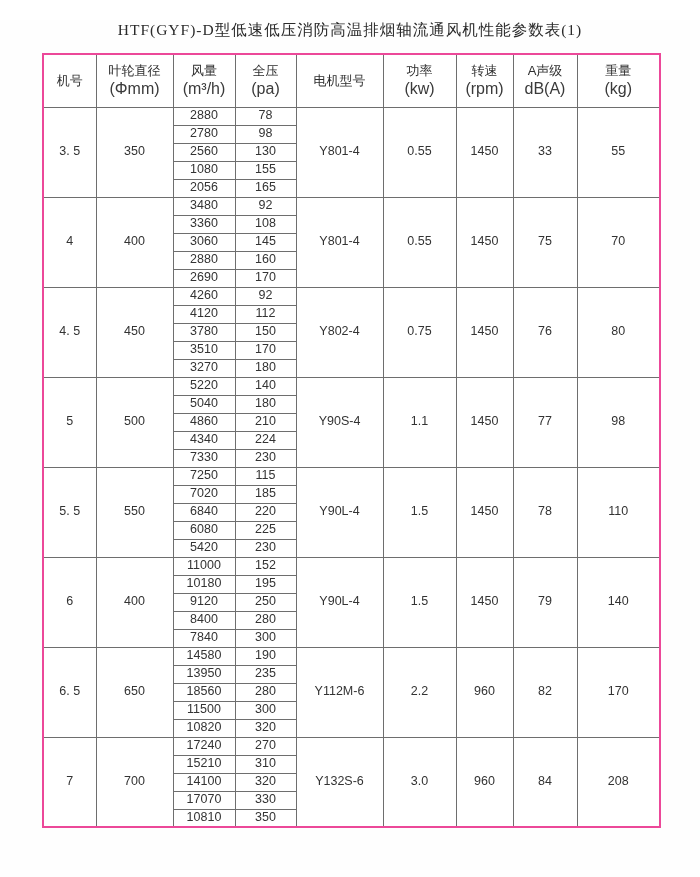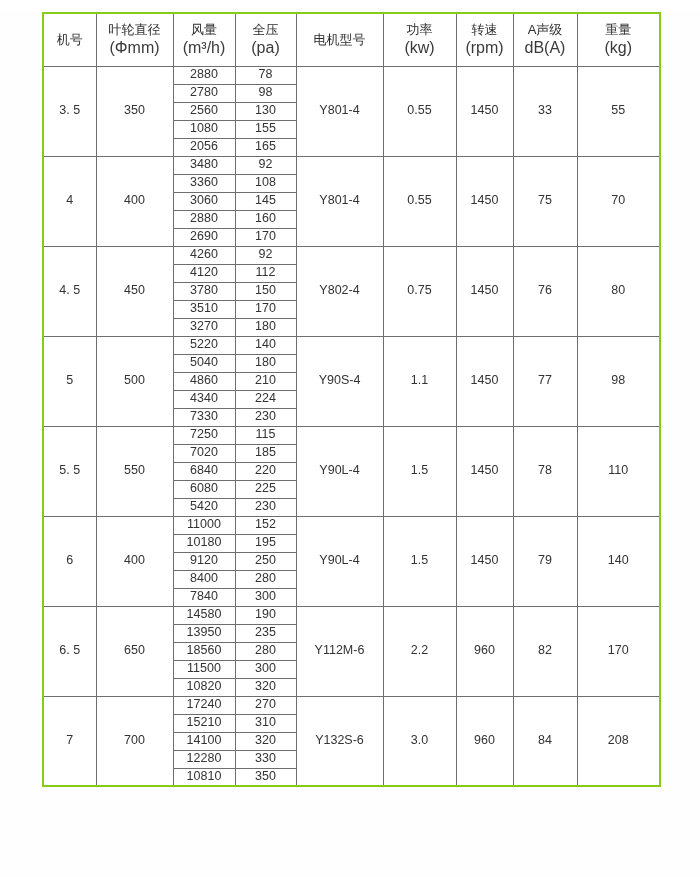--- a/index.html
+++ b/index.html
@@ -26,21 +26,21 @@
     font-size: 15.5px;
     color: #2a2a2a;
     letter-spacing: 1px;
     font-family: "Liberation Serif", "DejaVu Serif", serif;
   }
   table.perf {
     border-collapse: collapse;
     table-layout: fixed;
     width: 617px;
     margin: 12px 0 0 42px;
-    border: 2px solid #84cc16;
+    border: 2px solid #ec4899;
     background: #fff;
   }
   table.perf th, table.perf td {
     border: 1px solid #6e6e6e;
     text-align: center;
     vertical-align: middle;
     color: #333333;
     padding: 0 2px;
   }
   table.perf thead th {
@@ -61,20 +61,21 @@
     font-size: 12.5px;
     line-height: 1.1;
   }
 </style>
 </head>
 <body>
 
 <div class="page">
 
 
+  <div class="doc-subtitle">HTF(GYF)-D型低速低压消防高温排烟轴流通风机性能参数表(1)</div>
 
   <table class="perf">
     <colgroup>
       <col style="width:53px">
         <col style="width:77px">
         <col style="width:62px">
       <col style="width:61px">
         <col style="width:87px">
         <col style="width:73px">
       <col style="width:57px">
@@ -324,21 +325,21 @@
         </tr>
         <tr>
           <td>15210</td>
           <td>310</td>
         </tr>
         <tr>
           <td>14100</td>
           <td>320</td>
         </tr>
         <tr>
-          <td>12280</td>
+          <td>17070</td>
           <td>330</td>
         </tr>
         <tr>
           <td>10810</td>
           <td>350</td>
         </tr>
       </tbody>
   </table>
 
 </div>

